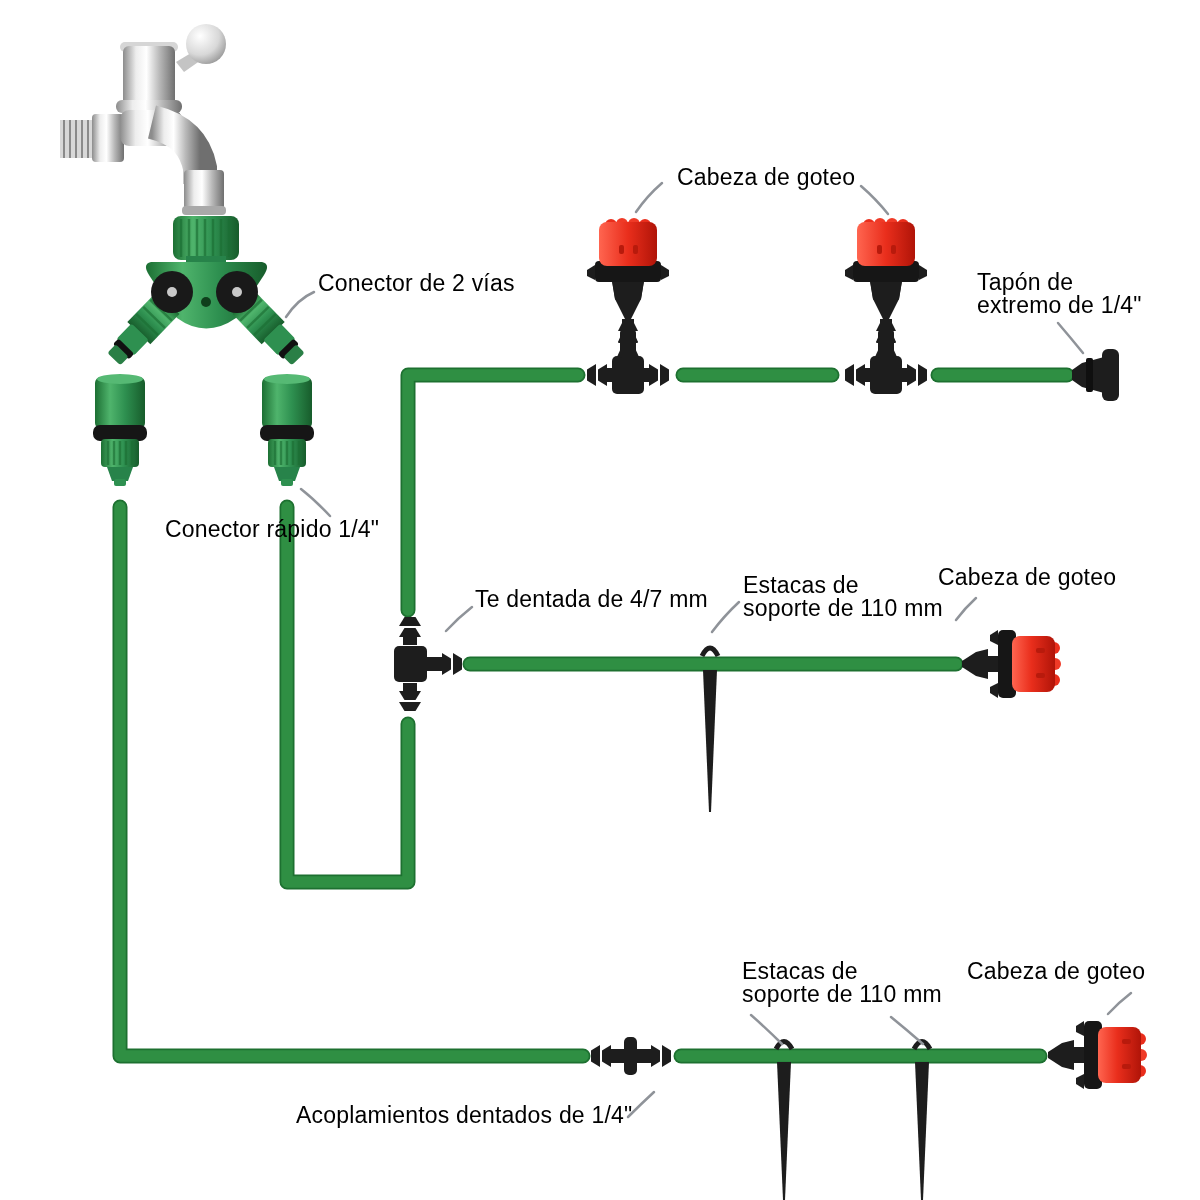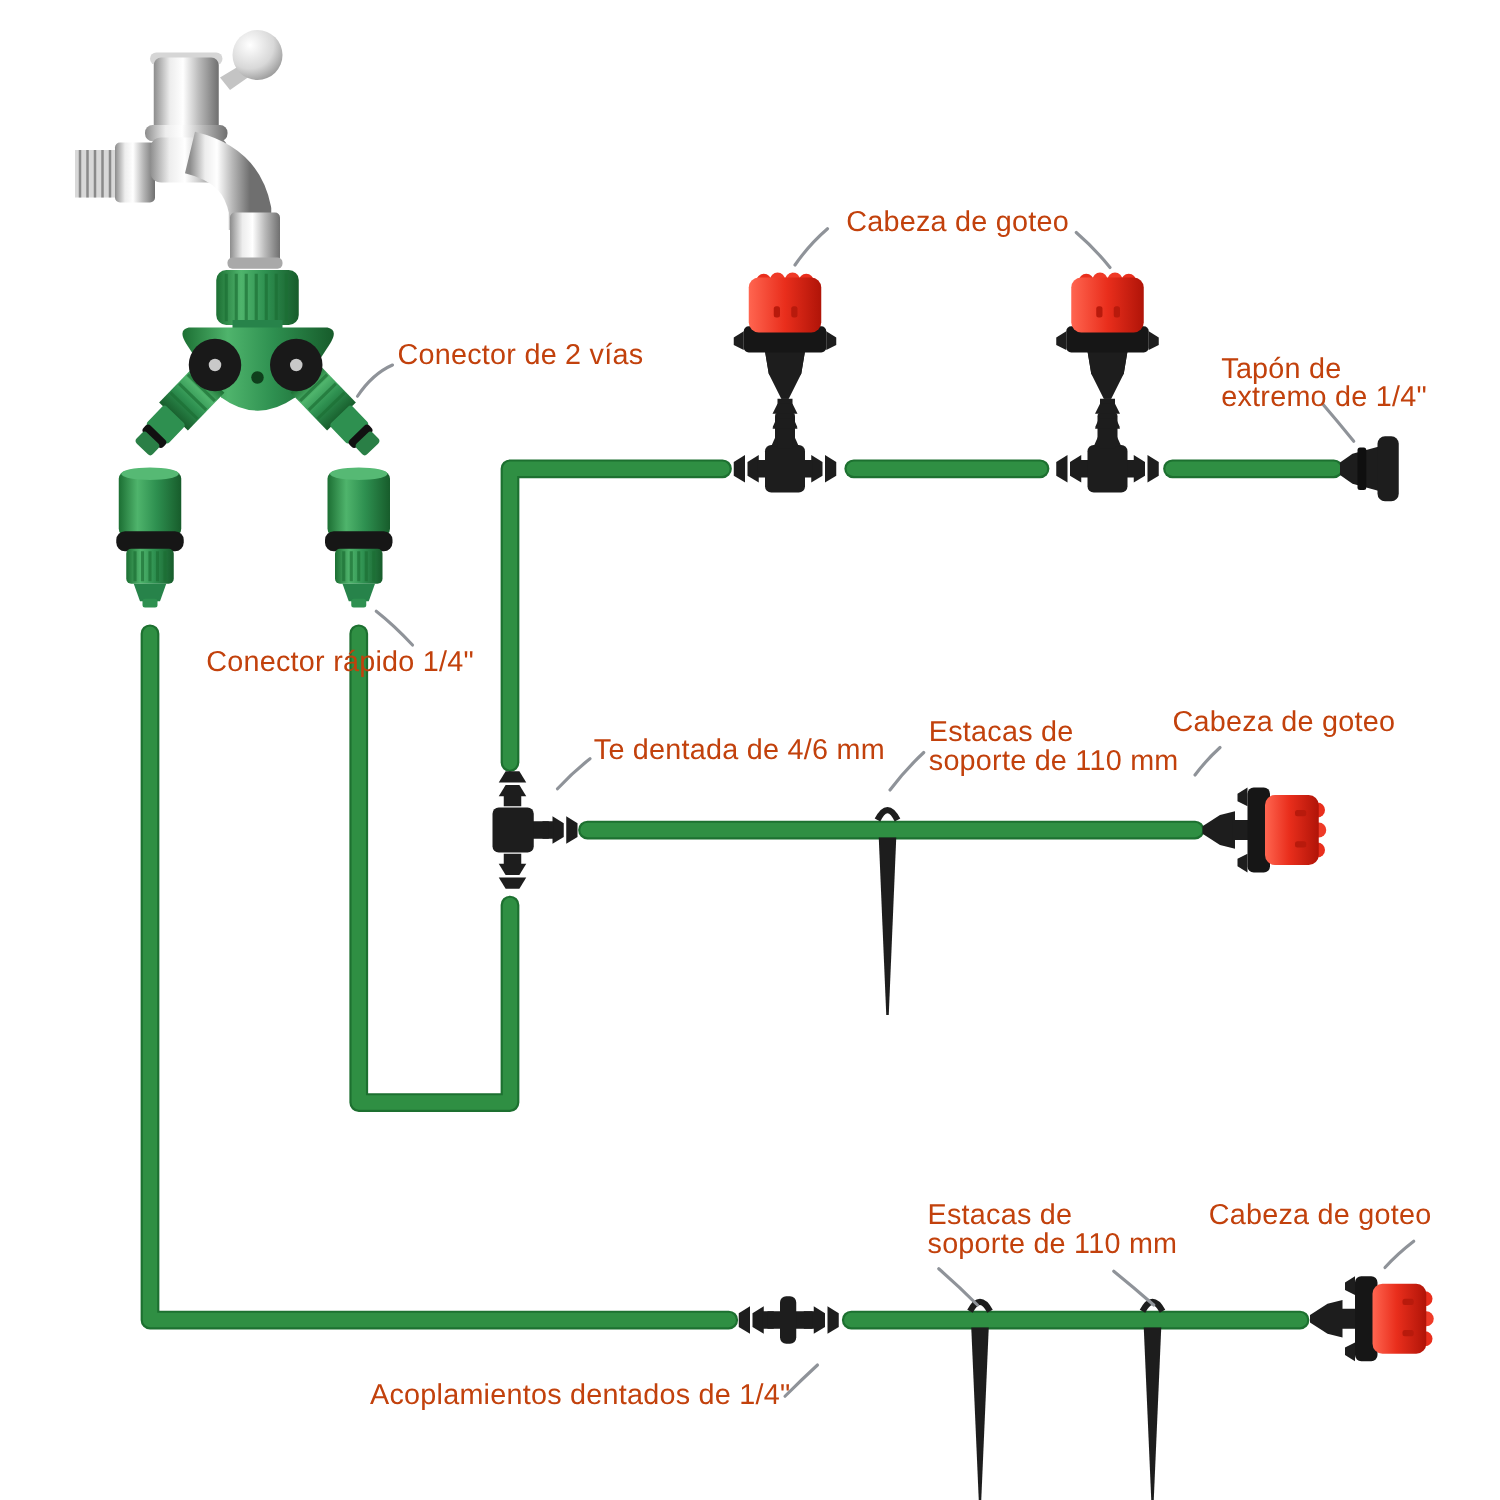--- a/index.html
+++ b/index.html
@@ -3,21 +3,21 @@
 <meta charset="utf-8">
 <style>
   html,body{margin:0;padding:0;background:#fff;}
   .canvas{
     position:relative;width:1200px;height:1200px;overflow:hidden;
     background:#ffffff;
     font-family:"Liberation Sans",sans-serif;
   }
   .canvas svg{position:absolute;left:0;top:0;}
   .lbl{
-    position:absolute;color:#c2410c;font-size:23px;line-height:23px;
+    position:absolute;color:#000000;font-size:23px;line-height:23px;
     white-space:nowrap;letter-spacing:0.2px;
   }
   .pipe-edge{fill:none;stroke:#1d7030;stroke-width:15;stroke-linecap:round;stroke-linejoin:round;}
   .pipe{fill:none;stroke:#2f8f43;stroke-width:11.5;stroke-linecap:round;stroke-linejoin:round;}
   .leader{fill:none;stroke:#8f9399;stroke-width:2.5;stroke-linecap:round;}
   .blk{fill:#1d1d1d;}
   .rib{stroke:#1b6e33;stroke-width:2.5;opacity:.65;}
 </style>
 </head>
 <body>
@@ -250,26 +250,26 @@
   <path class="leader" d="M739,602 Q724,616 712,632"></path>
   <path class="leader" d="M976,598 Q965,608 956,620"></path>
   <path class="leader" d="M751,1015 Q767,1029 782,1044"></path>
   <path class="leader" d="M891,1017 Q907,1030 923,1044"></path>
   <path class="leader" d="M1131,993 Q1118,1003 1108,1014"></path>
   <path class="leader" d="M628,1117 Q641,1104 654,1092"></path>
 </svg>
 
 <div class="lbl" style="left:318px;top:272px;text-align:center;">Conector de 2 vías</div>
 <div class="lbl" style="left:677px;top:166px;">Cabeza de goteo</div>
-<div class="lbl" style="left:977px;top:271px;margin-top:12px;">
+<div class="lbl" style="left:977px;top:271px;">
   <div>Tapón de</div>
   <div>extremo de 1/4"</div>
 </div>
 <div class="lbl" style="left:165px;top:518px;">Conector rápido 1/4"</div>
-<div class="lbl" style="left:475px;top:588px;">Te dentada de 4/6 mm</div>
+<div class="lbl" style="left:475px;top:588px;">Te dentada de 4/7 mm</div>
 <div class="lbl" style="left:743px;top:574px;">
   <div>Estacas de</div>
   <div>soporte de 110 mm</div>
 </div>
 <div class="lbl" style="left:938px;top:566px;">Cabeza de goteo</div>
 <div class="lbl" style="left:742px;top:960px;">
   <div>Estacas de</div>
   <div>soporte de 110 mm</div>
 </div>
 <div class="lbl" style="left:967px;top:960px;">Cabeza de goteo</div>

